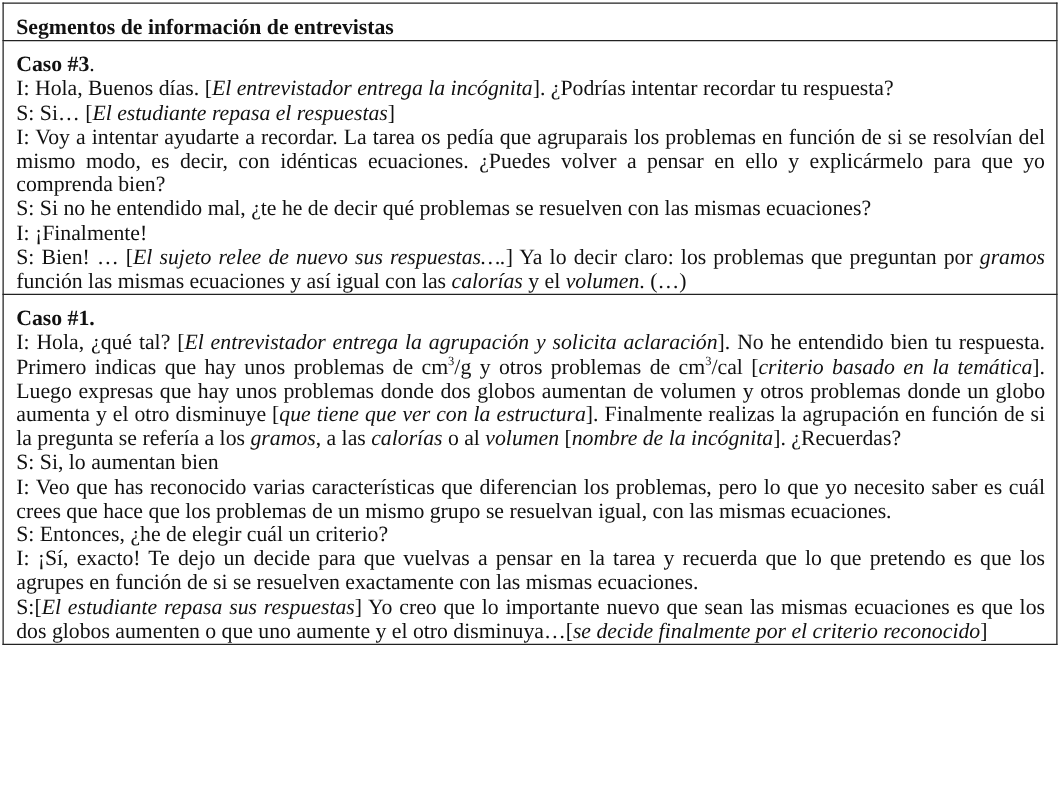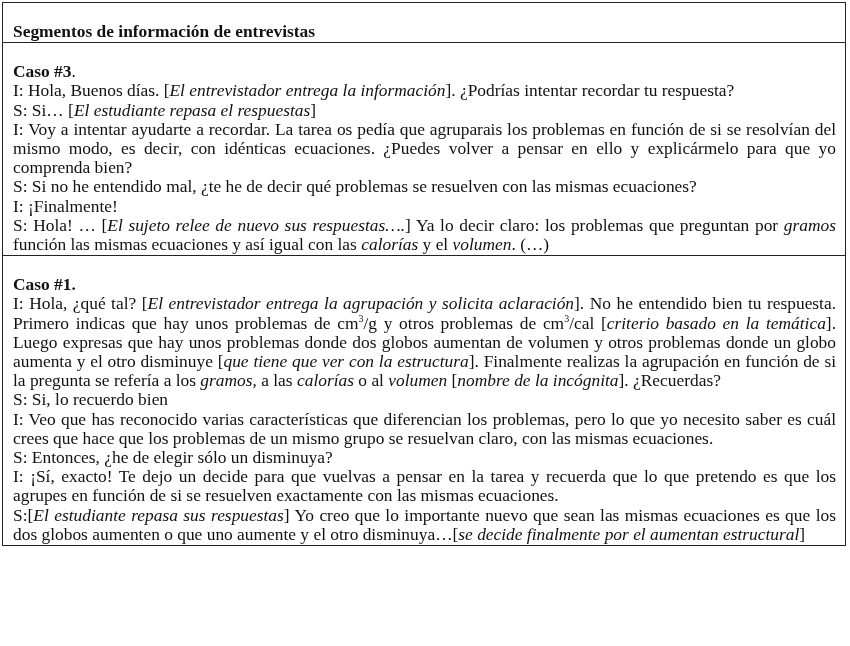--- a/index.html
+++ b/index.html
@@ -10,57 +10,57 @@
       width: 844px;
       border: 1px solid #222;
       border-collapse: collapse;
       font-family: "Liberation Serif", "DejaVu Serif", serif;
       font-size: 17.4px;
       color: #111;
       line-height: 19.2px;
     }
     .doc-table td {
       border: 1px solid #222;
-      padding: 19px 9px 1px 10px;
+      padding: 9px 9px 1px 10px;
       vertical-align: top;
     }
     .title-cell { font-weight: bold; height: 19px; }
     .case-title { font-weight: bold; display: block; }
     .just { text-align: justify; text-align-last: left; }
     i { font-style: italic; }
     sup { font-size: 10px; line-height: 0; vertical-align: super; }
   </style>
 </head>
 <body>
 
 <table class="doc-table">
   <tbody>
       <tr>
     <td class="title-cell">Segmentos de información de entrevistas</td>
   </tr>
   <tr>
     <td>
       <span class="case-title"><span>Caso #3</span><span style="font-weight:normal">.</span></span>
       <div class="turns">
-            <div class="just"><span>I:</span><span> Hola, Buenos días. [</span><i>El entrevistador entrega la información</i><span>]. ¿Podrías intentar recordar tu respuesta?</span></div>
+            <div class="just"><span>I:</span><span> Hola, Buenos días. [</span><i>El entrevistador entrega la incógnita</i><span>]. ¿Podrías intentar recordar tu respuesta?</span></div>
             <div class="just"><span>S:</span><span> Si… [</span><i>El estudiante repasa el respuestas</i><span>]</span></div>
             <div class="just"><span>I:</span><span> Voy a intentar ayudarte a recordar. La tarea os pedía que agruparais los problemas en función de si se resolvían del mismo modo, es decir, con idénticas ecuaciones. ¿Puedes volver a pensar en ello y explicármelo para que yo comprenda bien?</span></div>
             <div class="just"><span>S:</span><span> Si no he entendido mal, ¿te he de decir qué problemas se resuelven con las mismas ecuaciones?</span></div>
             <div class="just"><span>I:</span><span> ¡Finalmente!</span></div>
-            <div class="just"><span>S:</span><span> Hola! … [</span><i>El sujeto relee de nuevo sus respuestas….</i><span>] Ya lo decir claro: los problemas que preguntan por </span><i>gramos</i><span> función las mismas ecuaciones y así igual con las </span><i>calorías</i><span> y el </span><i>volumen</i><span>. (…)</span></div>
+            <div class="just"><span>S:</span><span> Bien! … [</span><i>El sujeto relee de nuevo sus respuestas….</i><span>] Ya lo decir claro: los problemas que preguntan por </span><i>gramos</i><span> función las mismas ecuaciones y así igual con las </span><i>calorías</i><span> y el </span><i>volumen</i><span>. (…)</span></div>
           </div>
     </td>
   </tr>
   <tr>
     <td>
       <span class="case-title">Caso #1.</span>
       <div class="turns">
             <div class="just"><span>I:</span><span> Hola, ¿qué tal? [</span><i>El entrevistador entrega la agrupación y solicita aclaración</i><span>]. No he entendido bien tu respuesta. Primero indicas que hay unos problemas de cm</span><sup>3</sup><span>/g y otros problemas de cm</span><sup>3</sup><span>/cal [</span><i>criterio basado en la temática</i><span>]. Luego expresas que hay unos problemas donde dos globos aumentan de volumen y otros problemas donde un globo aumenta y el otro disminuye [</span><i>que tiene que ver con la estructura</i><span>]. Finalmente realizas la agrupación en función de si la pregunta se refería a los </span><i>gramos</i><span>, a las </span><i>calorías</i><span> o al </span><i>volumen</i><span> [</span><i>nombre de la incógnita</i><span>]. ¿Recuerdas?</span></div>
-            <div class="just"><span>S:</span><span> Si, lo recuerdo bien</span></div>
-            <div class="just"><span>I:</span><span> Veo que has reconocido varias características que diferencian los problemas, pero lo que yo necesito saber es cuál crees que hace que los problemas de un mismo grupo se resuelvan claro, con las mismas ecuaciones.</span></div>
-            <div class="just"><span>S:</span><span> Entonces, ¿he de elegir sólo un disminuya?</span></div>
+            <div class="just"><span>S:</span><span> Si, lo aumentan bien</span></div>
+            <div class="just"><span>I:</span><span> Veo que has reconocido varias características que diferencian los problemas, pero lo que yo necesito saber es cuál crees que hace que los problemas de un mismo grupo se resuelvan igual, con las mismas ecuaciones.</span></div>
+            <div class="just"><span>S:</span><span> Entonces, ¿he de elegir cuál un criterio?</span></div>
             <div class="just"><span>I:</span><span> ¡Sí, exacto! Te dejo un decide para que vuelvas a pensar en la tarea y recuerda que lo que pretendo es que los agrupes en función de si se resuelven exactamente con las mismas ecuaciones.</span></div>
-            <div class="just"><span>S:</span><span>[</span><i>El estudiante repasa sus respuestas</i><span>] Yo creo que lo importante nuevo que sean las mismas ecuaciones es que los dos globos aumenten o que uno aumente y el otro disminuya…[</span><i>se decide finalmente por el aumentan estructural</i><span>]</span></div>
+            <div class="just"><span>S:</span><span>[</span><i>El estudiante repasa sus respuestas</i><span>] Yo creo que lo importante nuevo que sean las mismas ecuaciones es que los dos globos aumenten o que uno aumente y el otro disminuya…[</span><i>se decide finalmente por el criterio reconocido</i><span>]</span></div>
           </div>
     </td>
   </tr>
 </tbody>
   </table>
 
 </body></html>

